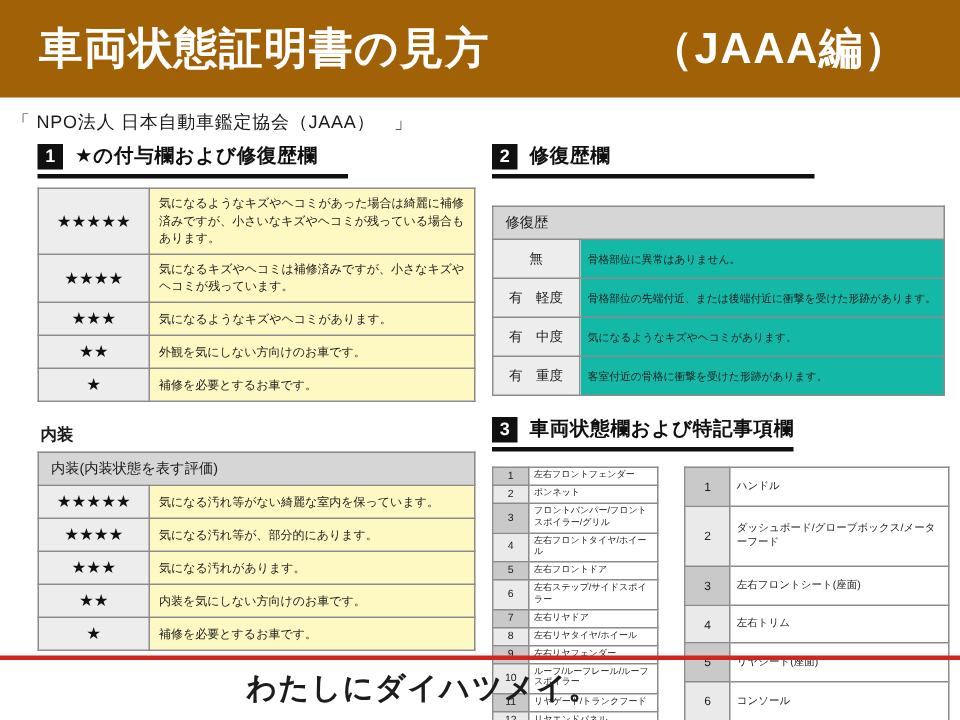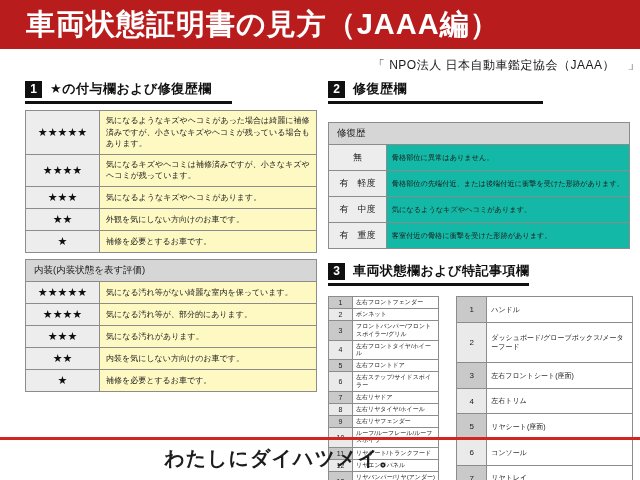--- a/index.html
+++ b/index.html
@@ -1,23 +1,23 @@
 <!DOCTYPE html>
 <html><head>
 <meta charset="utf-8">
 <style>
   * { margin:0; padding:0; box-sizing:border-box; }
   body { font-family:"Liberation Sans","DejaVu Sans",sans-serif; background:#ffffff; }
   .page { position:relative; width:640px; height:480px; background:#ffffff; overflow:hidden; }
 
   
-  .titlebar { height:49px; background:#b91c1c; display:flex; align-items:center;
-              padding:0 34px 0 26px; }
+  .titlebar { height:65px; background:#a16207; display:flex; align-items:center;
+              justify-content:space-between; padding:0 34px 0 26px; }
   .titlebar .t { color:#ffffff; font-size:29px; font-weight:800; letter-spacing:1px; }
-  .subtitle { padding:8px 0 5px 8px; font-size:12px; color:#1b1b1b; letter-spacing:0.5px;text-align:right; }
+  .subtitle { padding:8px 0 5px 8px; font-size:12px; color:#1b1b1b; letter-spacing:0.5px; }
 
   
   .cols { display:flex; align-items:flex-start; padding-left:25px; }
   .col-l { width:295px; }
   .col-r { width:305px; margin-left:8px; }
 
   
   .sec-head { display:inline-flex; align-items:center; border-bottom:3px solid #101010;
               padding-bottom:3px; margin-bottom:6px; }
   .sec-head .numbox { width:17px; height:17px; background:#101010; color:#ffffff;
@@ -113,20 +113,21 @@
           <td class="star-cell">★★</td>
           <td class="desc-cell">外観を気にしない方向けのお車です。</td>
         </tr>
         <tr>
           <td class="star-cell">★</td>
           <td class="desc-cell">補修を必要とするお車です。</td>
         </tr>
       </tbody>
         </table>
 
+      <div class="group-label" style="margin-top:14px;">内装</div>
 
       <table class="star-table">
         <tbody>
             <tr>
           <th colspan="2">内装(内装状態を表す評価)</th>
         </tr>
         <tr>
           <td class="star-cell">★★★★★</td>
           <td class="desc-cell">気になる汚れ等がない綺麗な室内を保っています。</td>
         </tr>

